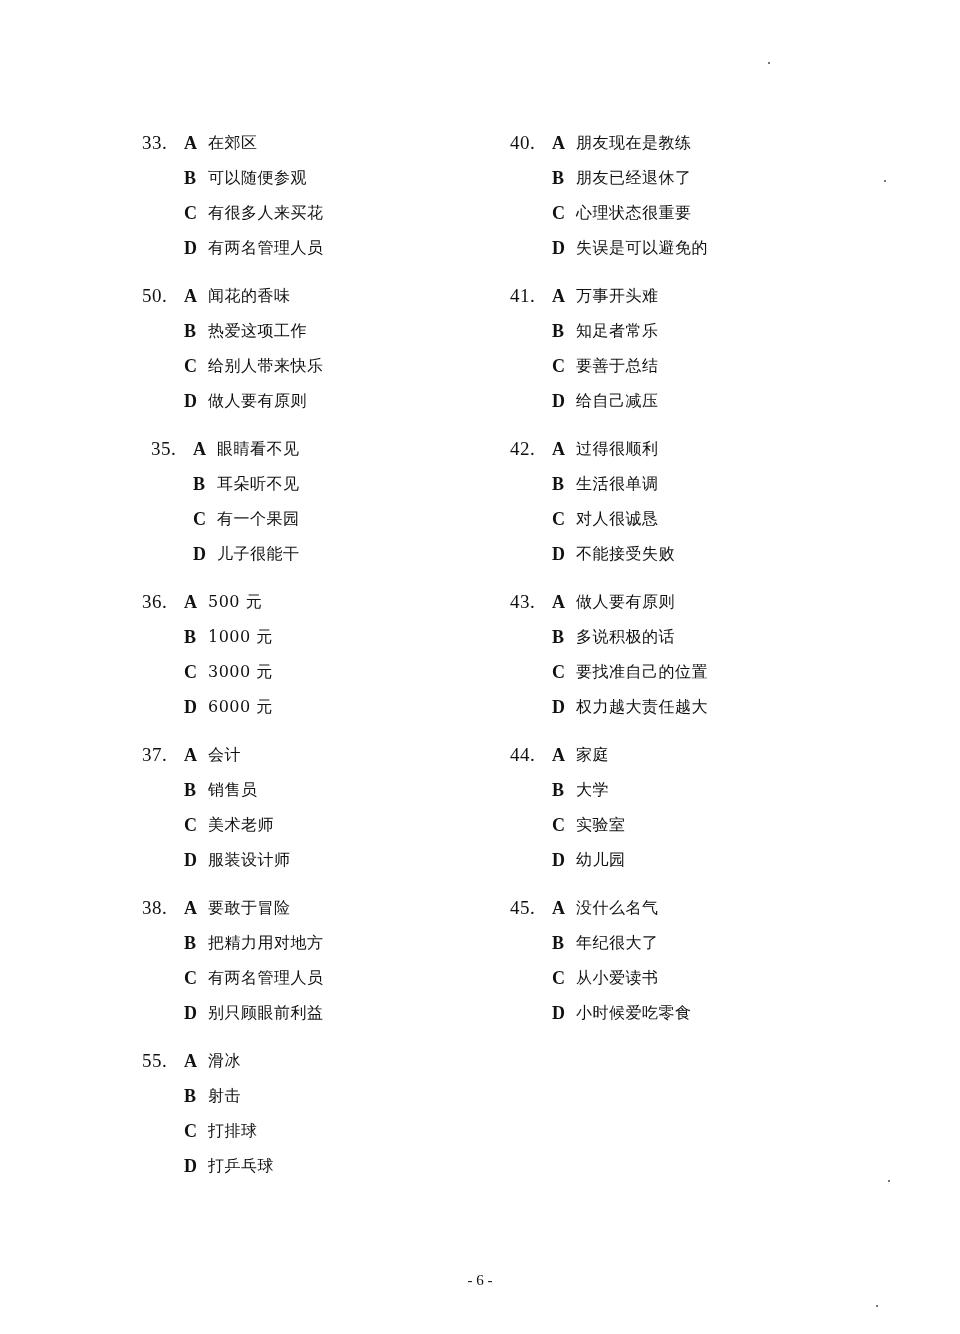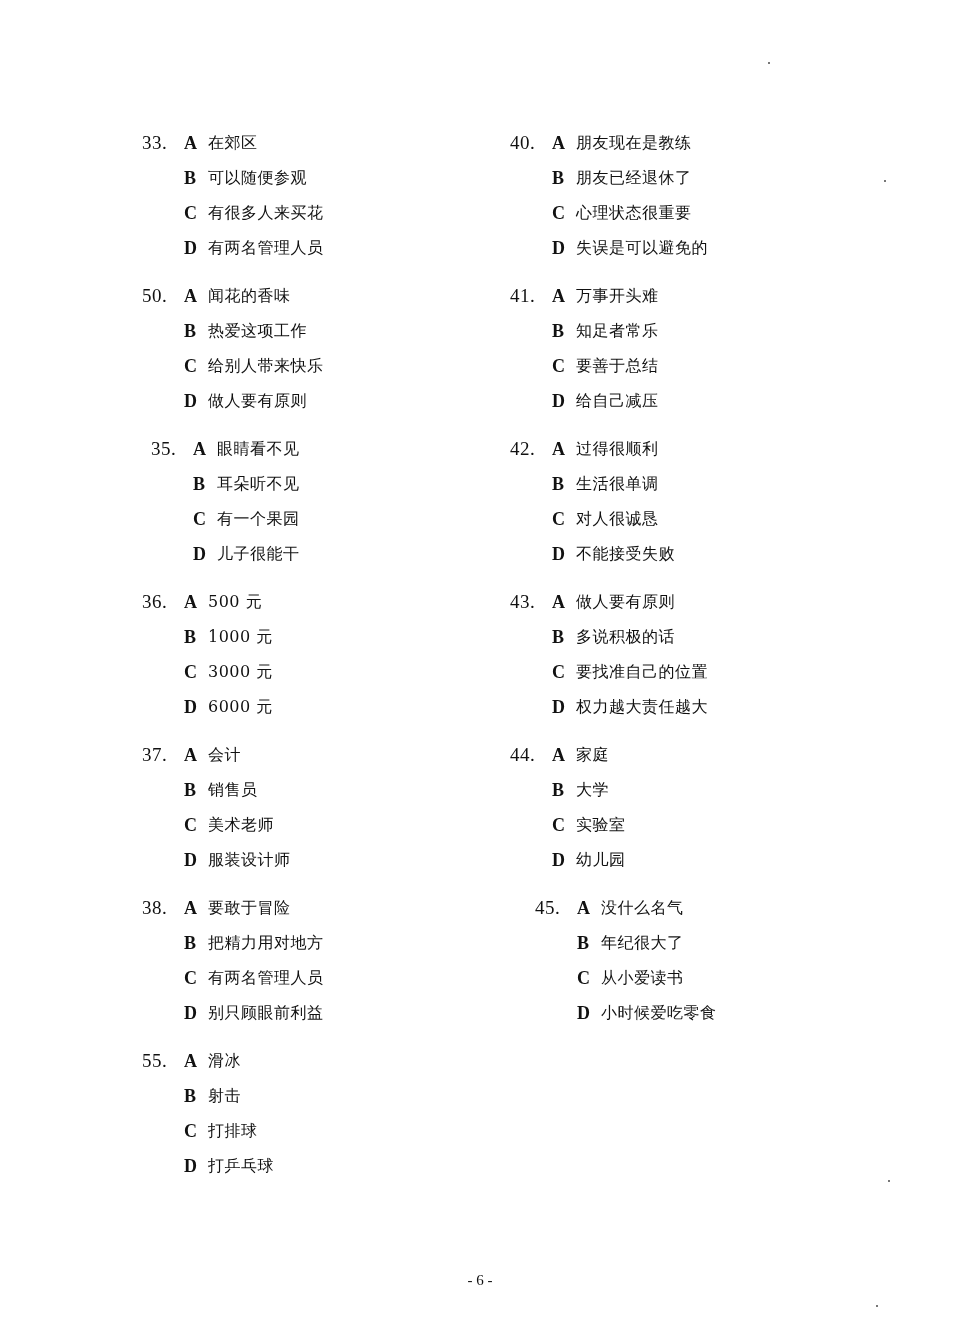--- a/index.html
+++ b/index.html
@@ -290,21 +290,21 @@
         <span class="indent"></span>
         <span class="opt-letter">C</span>
         <span class="opt-text">实验室</span>
       </div>
       <div class="qrow">
         <span class="indent"></span>
         <span class="opt-letter">D</span>
         <span class="opt-text">幼儿园</span>
       </div>
     </div>
-    <div class="question" style="left: 510px; top: 884px; margin-left: 25px;">
+    <div class="question" style="left: 510px; top: 884px;">
       <div class="qrow">
         <span class="qnum">45.</span>
         <span class="opt-letter">A</span>
         <span class="opt-text">没什么名气</span>
       </div>
       <div class="qrow">
         <span class="indent"></span>
         <span class="opt-letter">B</span>
         <span class="opt-text">年纪很大了</span>
       </div>

